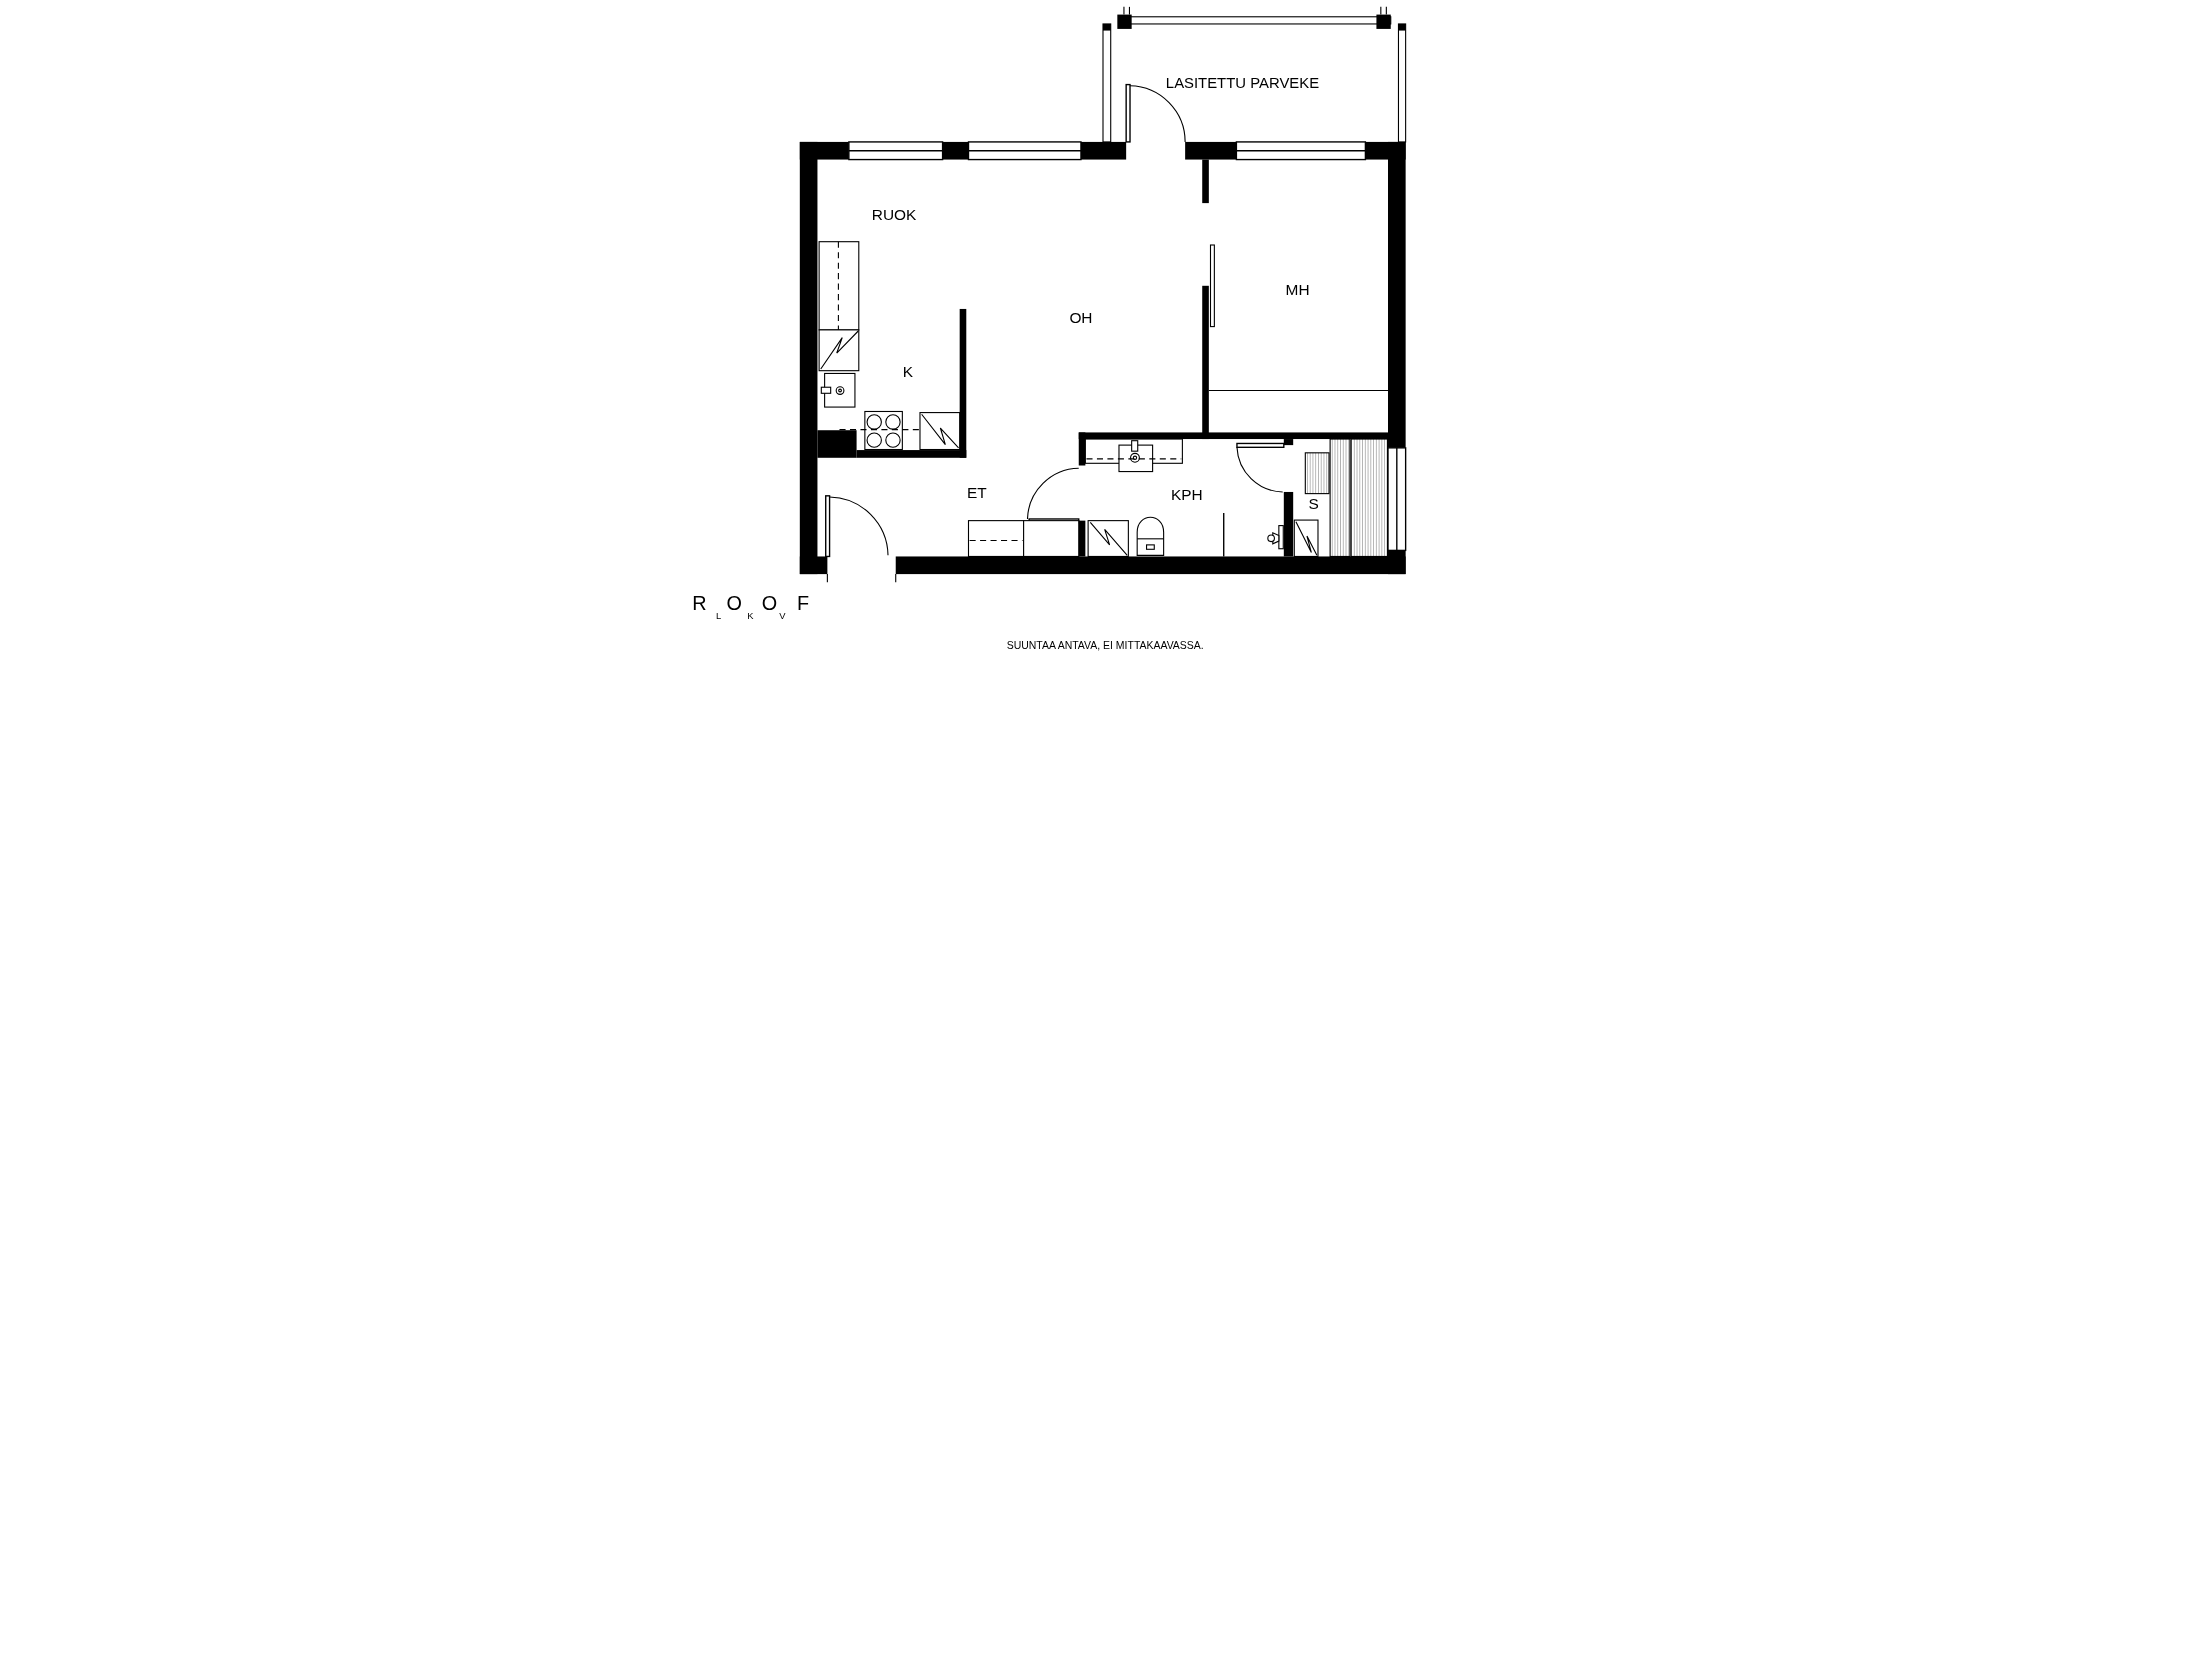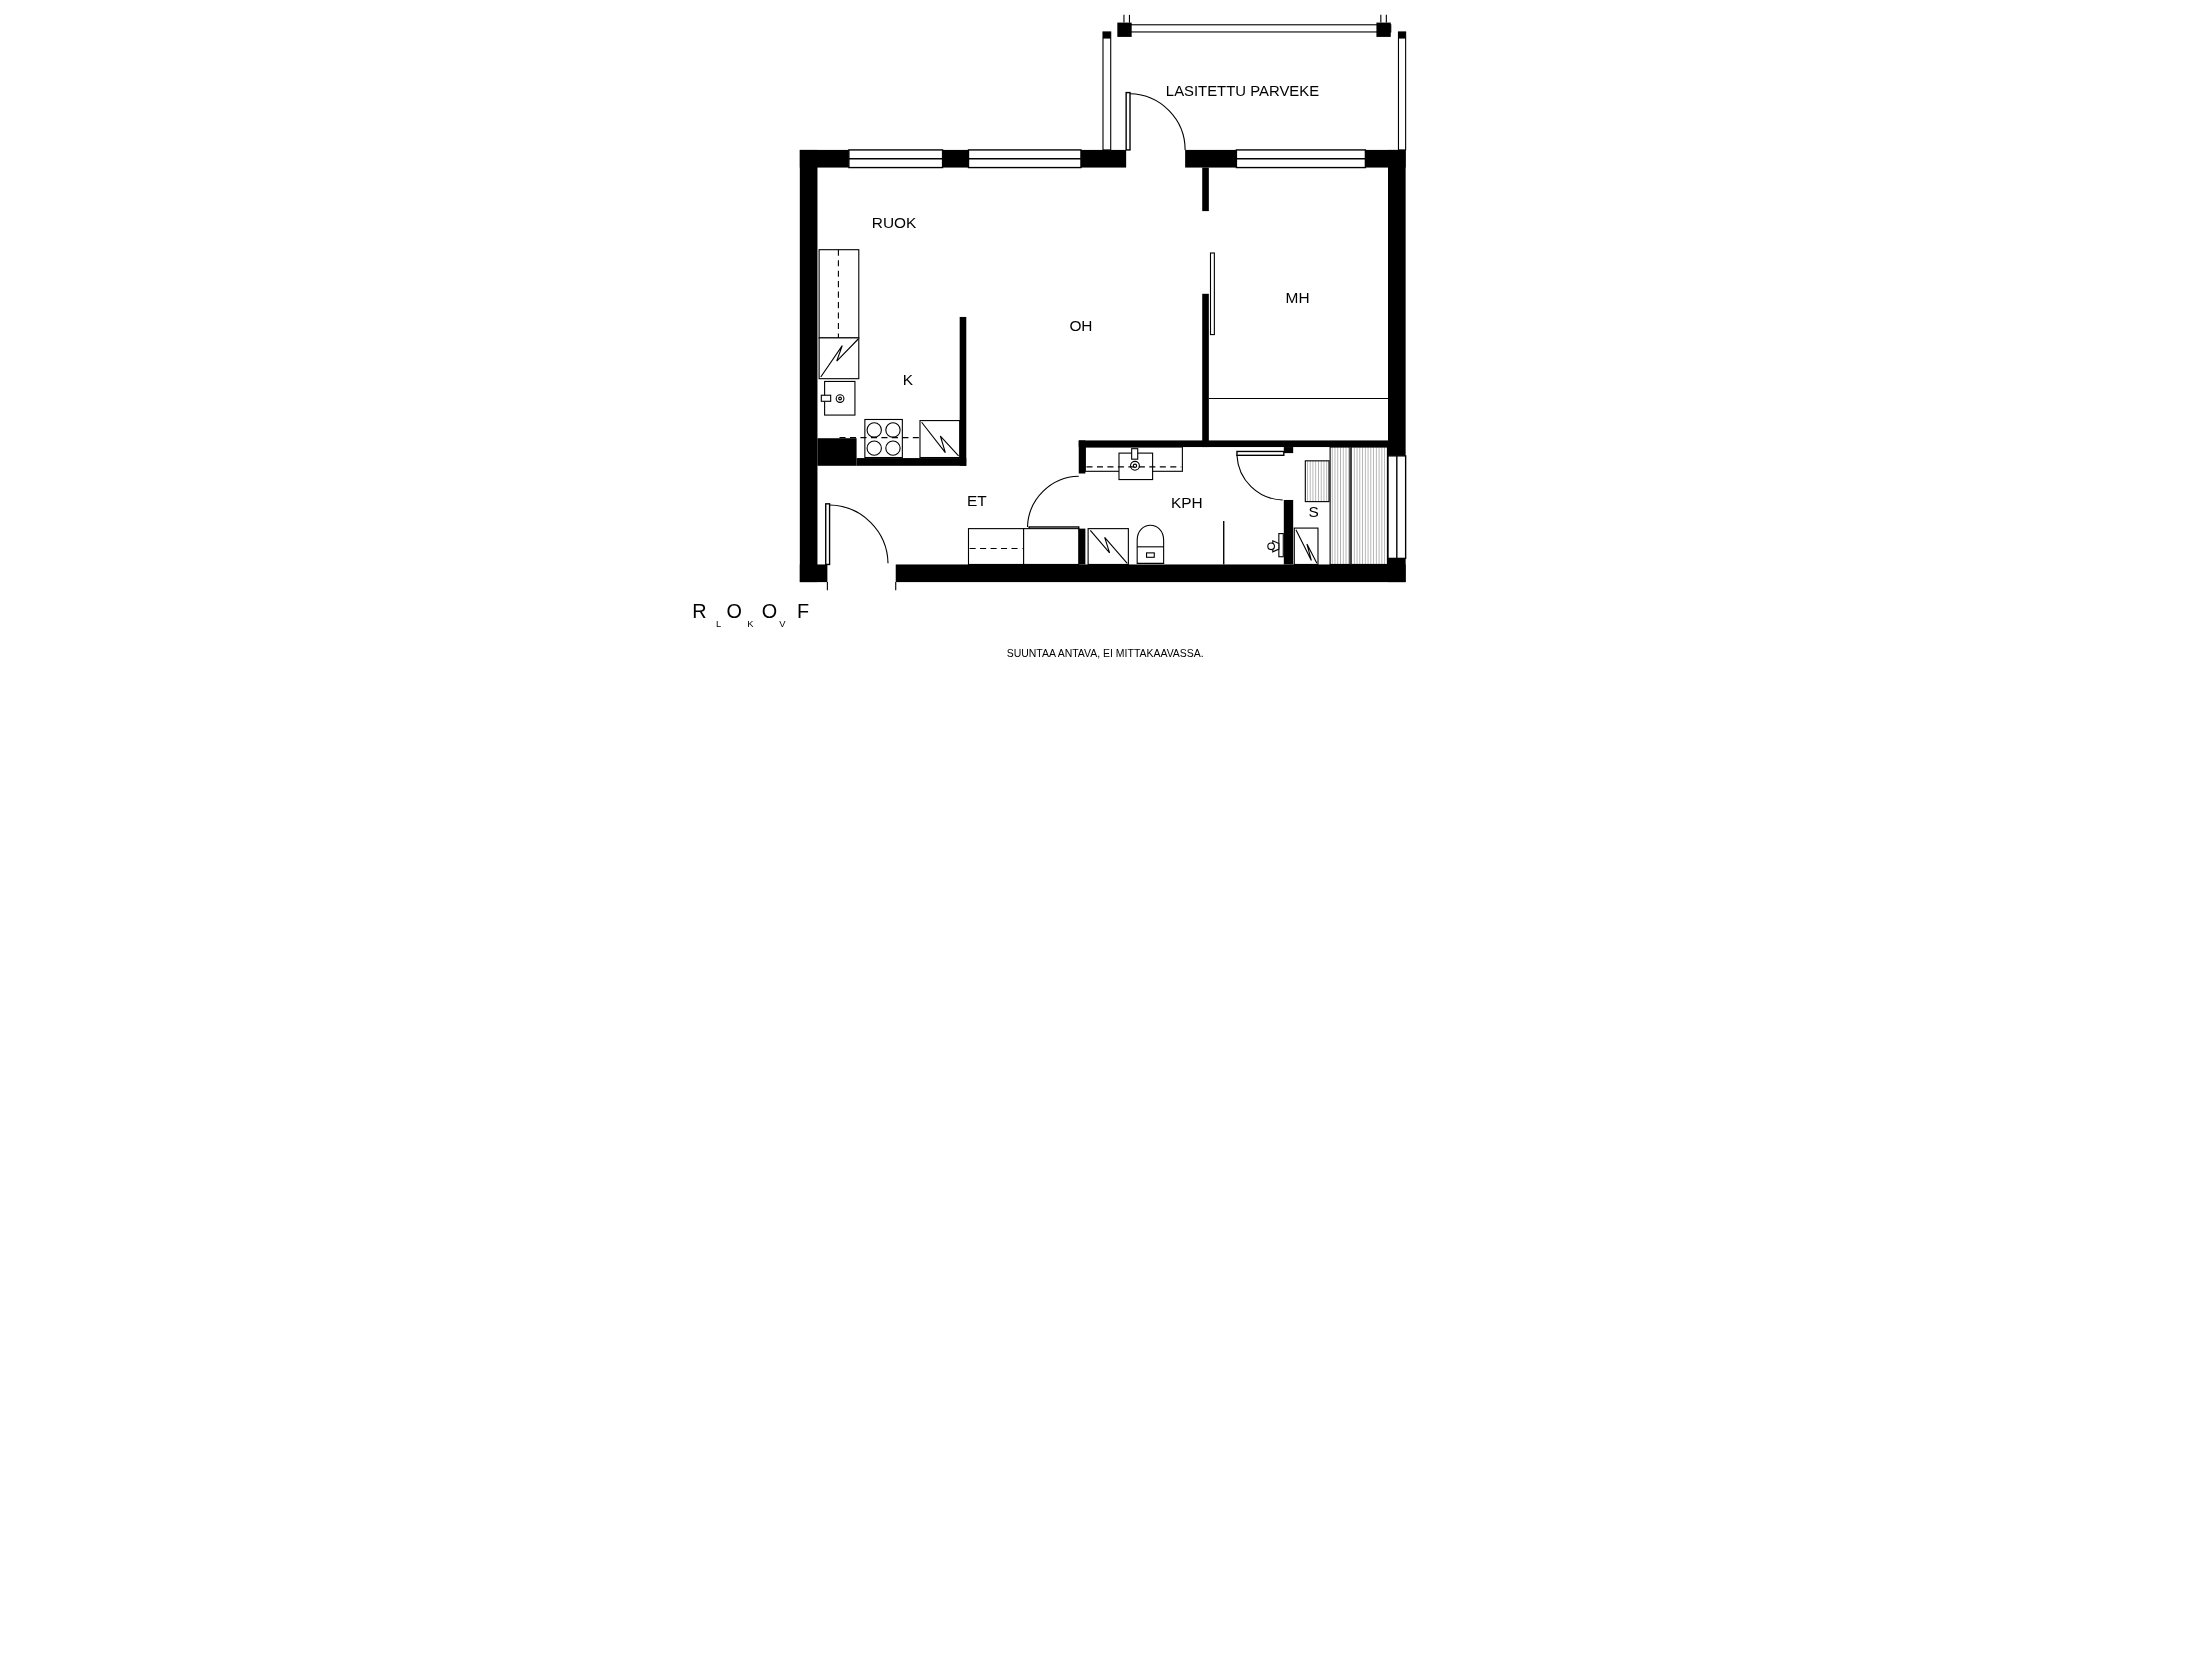--- a/index.html
+++ b/index.html
@@ -1,16 +1,16 @@
 <!DOCTYPE html>
 <html style="--wall: #000000; --background: #ffffff; --hatch: #8a8a8a;font-size:8.8px"><head>
 <meta charset="utf-8">
 <style>
   html,body{margin:0;padding:0;background:#fff;}
-  .stage{width:882px;height:662px;margin:8px auto;background:var(--background,#fff);position:relative;}
+  .stage{width:882px;height:662px;margin:0 auto;background:var(--background,#fff);position:relative;}
   svg{display:block;}
   .wall{fill:var(--wall,#000);stroke:none;}
   .fx{fill:#fff;stroke:var(--wall,#000);stroke-width:2.5;}
   .fx1{fill:#fff;stroke:var(--wall,#000);stroke-width:2;}
   .ln{stroke:var(--wall,#000);stroke-width:2.5;fill:none;}
   .thin{stroke-width:2;}
   .dash{stroke-dasharray:11 8;}
   .bench{fill:url(#hatch);stroke:var(--wall,#000);stroke-width:2;}
   text{font-family:"Liberation Sans",sans-serif;fill:#000;}
   .room-label{font-size:28px;}

